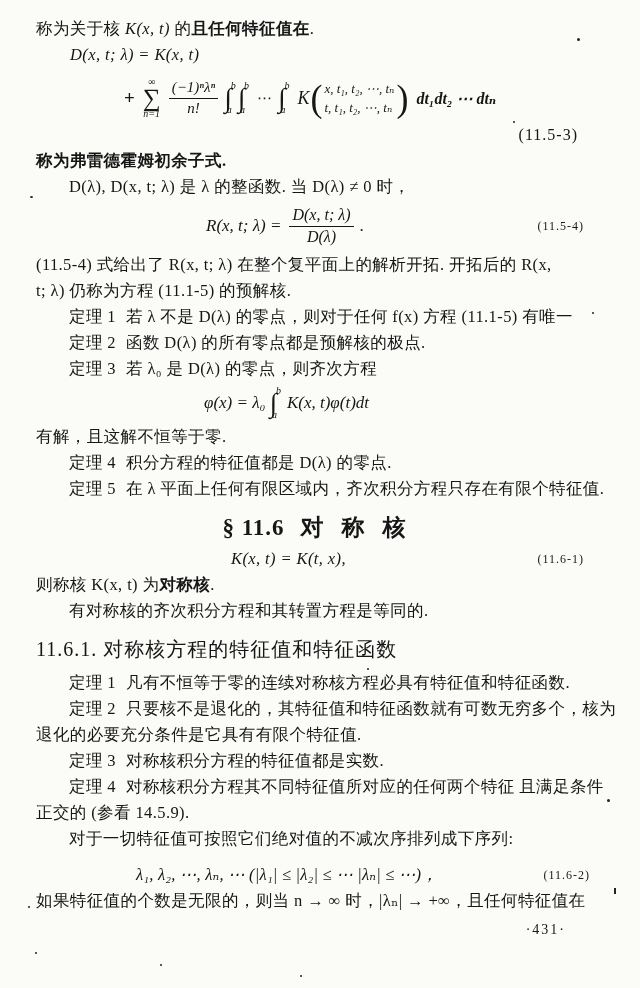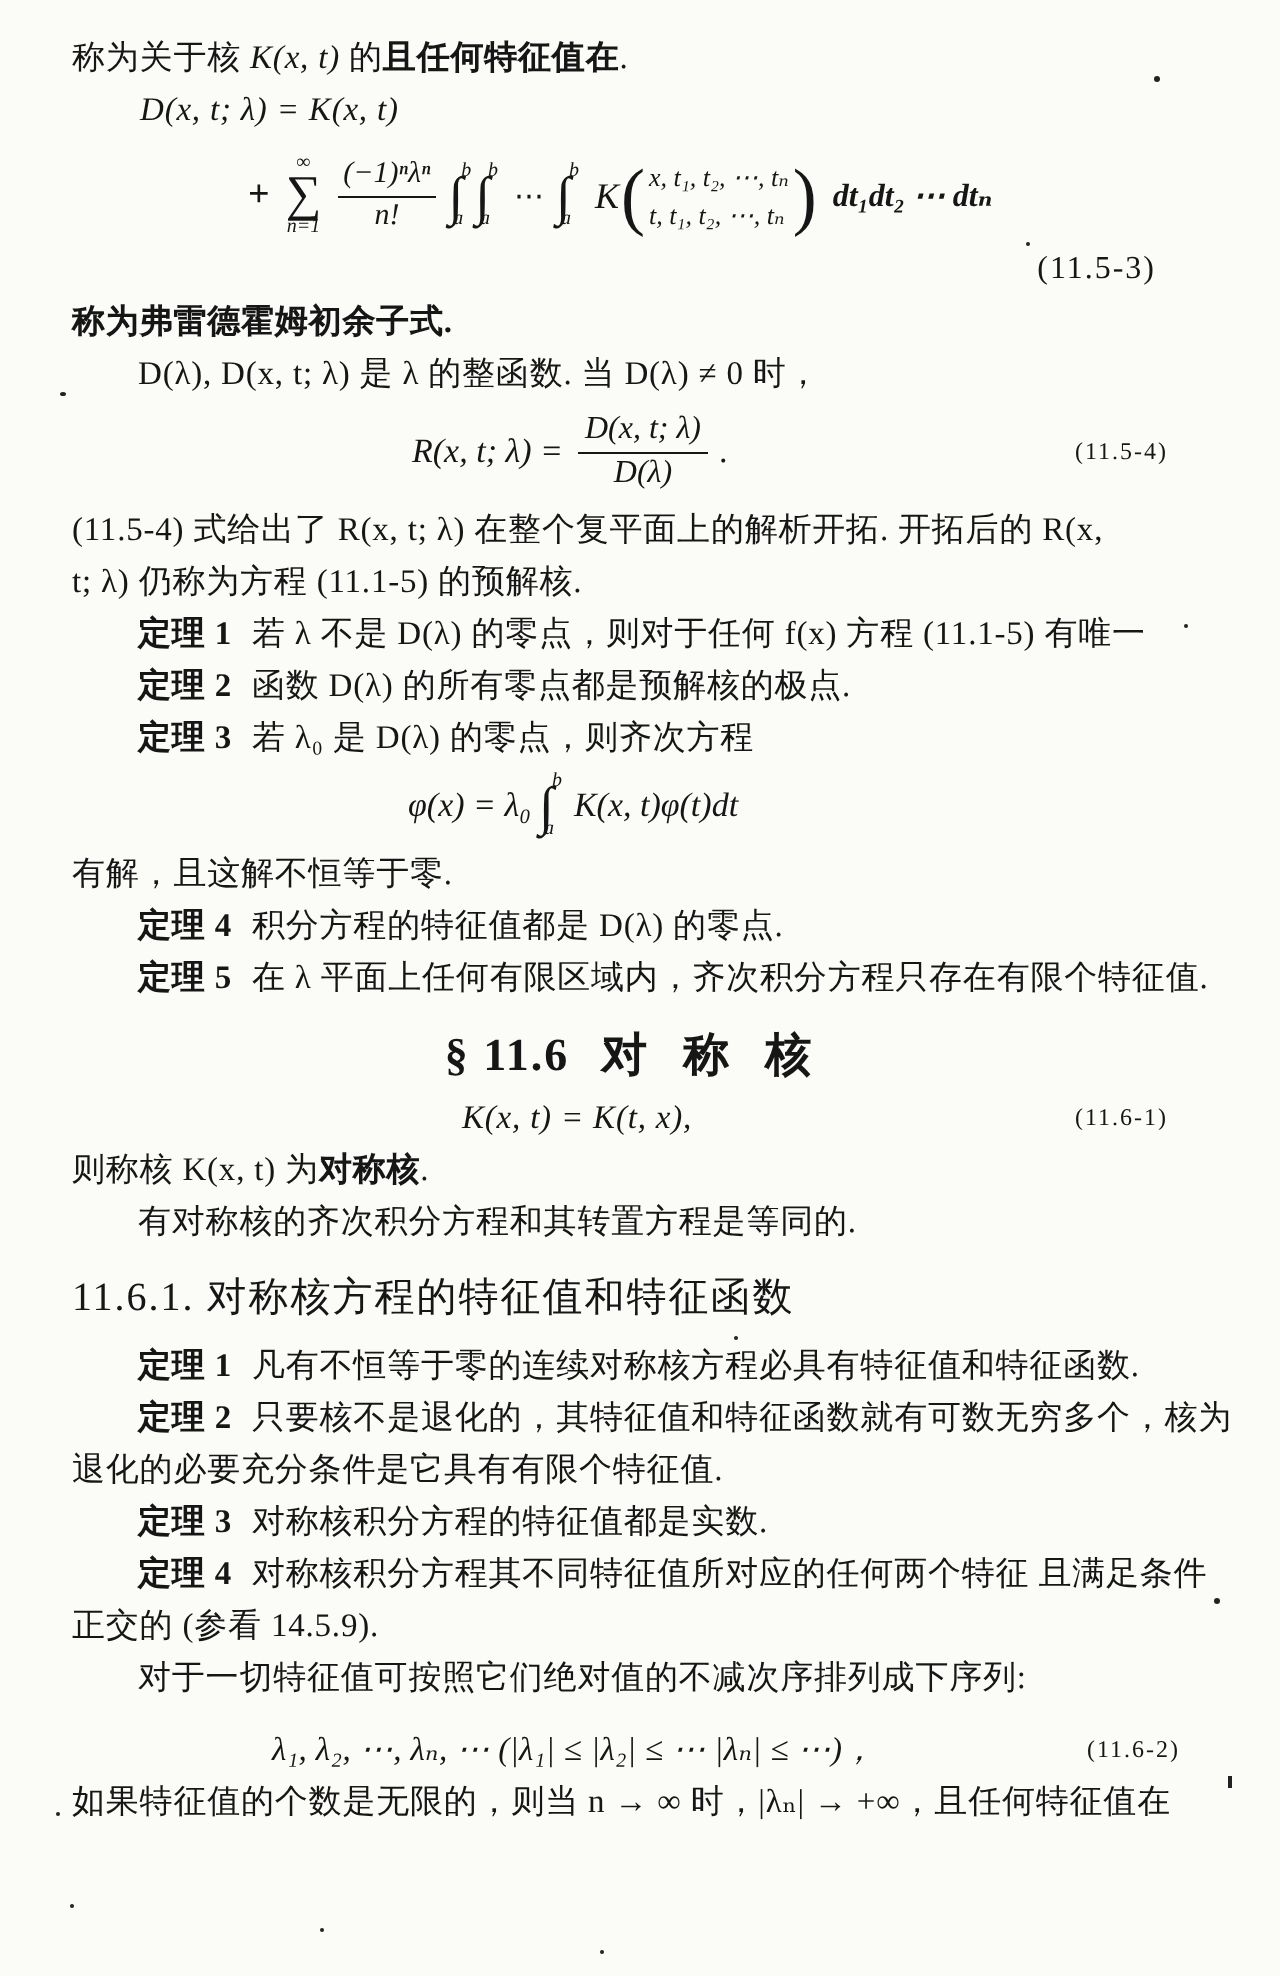--- a/index.html
+++ b/index.html
@@ -9,21 +9,21 @@
     background:#fbfbf8;
     color:#161616;
     font-family:"Liberation Serif","DejaVu Serif",serif;
     overflow:hidden;
     box-sizing:border-box;
   }
   .inner { padding:16px 30px 0 36px; position:relative; }
   .line { font-size:16.5px; line-height:26px; letter-spacing:0.4px; white-space:nowrap; }
   .indent { text-indent:2em; }
   .bold { font-weight:700; }
-  .thm-label { font-weight:700; margin-right:10px;text-align:right; }
+  .thm-label { font-weight:400; margin-right:10px;text-align:right; }
   .mathv { font-style:italic; }
   
   .eq { position:relative; font-size:17px; white-space:nowrap; }
   .eqnum { position:absolute; right:26px; top:50%; transform:translateY(-50%); font-style:normal; font-size:12px; letter-spacing:1px; }
   .eqnum-line { text-align:right; padding-right:32px; font-size:16px; letter-spacing:1px; line-height:22px; }
   .bigrow { display:flex; align-items:center; margin:4px 0 0 88px; height:52px; }
   .plus { font-size:19px; margin-right:8px; font-weight:700; }
   .sum { display:inline-flex; flex-direction:column; align-items:center; line-height:1; margin-right:8px; }
   .sum-top { font-size:10px; }
   .sum-sym { font-size:25px; line-height:0.9; }
@@ -167,20 +167,21 @@
     <p class="line" style="margin:0;">正交的 (参看 14.5.9).</p>
     <p class="line indent" style="margin:0;">对于一切特征值可按照它们绝对值的不减次序排列成下序列:</p>
 
     <div class="eq">
       <div class="line mathv" style="margin-left:100px; letter-spacing:0.2px;margin-top:10px;">λ₁, λ₂, ⋯, λₙ, ⋯ (|λ₁| ≤ |λ₂| ≤ ⋯ |λₙ| ≤ ⋯)，</div>
       <span class="eqnum" style="right:20px;">(11.6-2)</span>
     </div>
 
     <p class="line" style="margin:0;">如果特征值的个数是无限的，则当 n → ∞ 时，|λₙ| → +∞，且任何特征值在</p>
 
+    <div class="pagenum">·431·</div>
   </div>
 
   <div class="speck" style="left:577px; top:38px; width:3px; height:3px;"></div>
   <div class="speck" style="left:513px; top:121px; width:2px; height:2px;"></div>
   <div class="speck" style="left:30px; top:196px; width:3px; height:2px;"></div>
   <div class="speck" style="left:592px; top:312px; width:2px; height:2px;"></div>
   <div class="speck" style="left:367px; top:668px; width:2px; height:2px;"></div>
   <div class="speck" style="left:607px; top:799px; width:3px; height:3px;"></div>
   <div class="speck" style="left:614px; top:888px; width:2px; height:6px; border-radius:0;"></div>
   <div class="speck" style="left:28px; top:906px; width:2px; height:2px;"></div>

